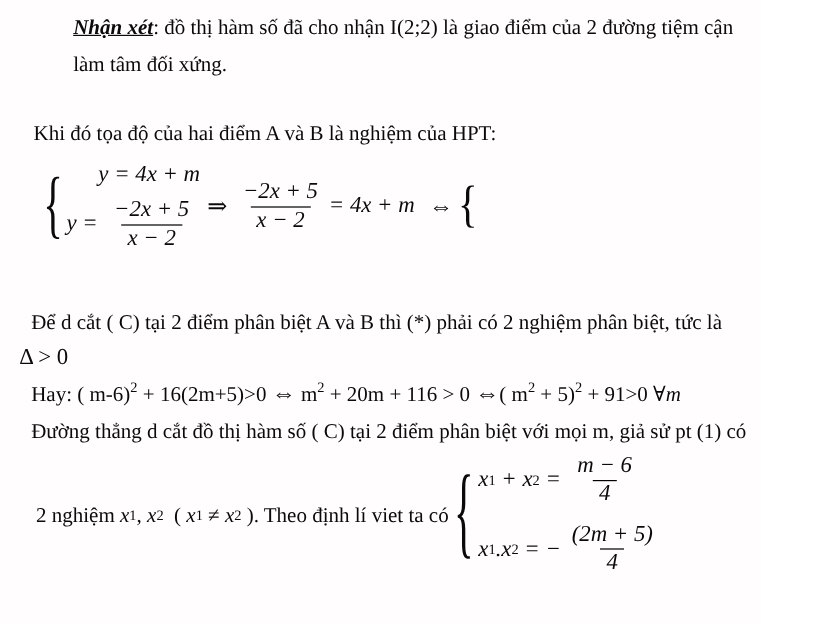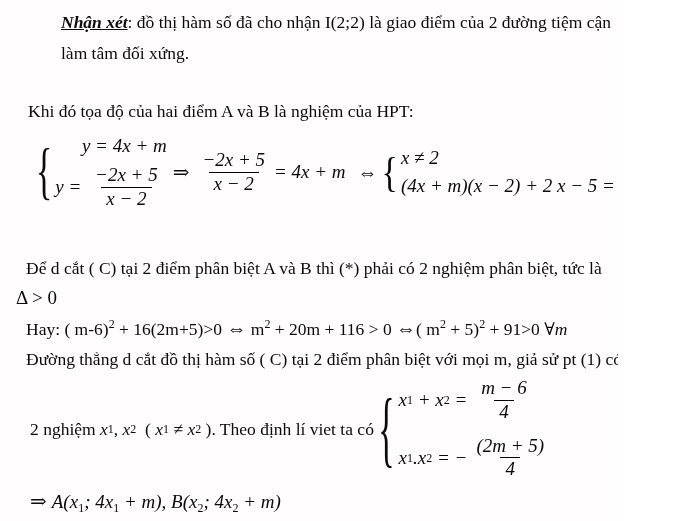--- a/index.html
+++ b/index.html
@@ -1,18 +1,18 @@
 <!DOCTYPE html>
 <html><head>
 <meta charset="utf-8">
 <style>
   html,body{margin:0;padding:0;background:#ffffff;}
   .page{
     position:relative;width:618px;height:521px;background:#fffdfd;color:#0a0a0a;
-    font-family:"Liberation Serif","DejaVu Serif",serif;font-size:17.5px;overflow:hidden;
+    font-family:"Liberation Serif","DejaVu Serif",serif;font-size:17.5px;overflow:hidden;padding-left:16px;
   }
   .line{position:absolute;white-space:pre;line-height:1.3;}
   .head{font-weight:bold;font-style:italic;text-decoration:underline;}
   .math{font-size:19px;}
   .mi{font-style:italic;}
   .flexrow{display:flex;align-items:center;}
   .sys{display:flex;flex-direction:column;align-items:flex-start;}
   .sysrow{display:flex;align-items:center;white-space:pre;}
   .frac{display:inline-flex;flex-direction:column;align-items:center;margin:0 4px;vertical-align:middle;}
   .frac .den{border-top:1.4px solid #000;}
@@ -51,24 +51,20 @@
       </div>
     </div>
     <span class="arrow" style="margin:0 4px 0 6px;">⇒</span>
     <span class="frac mi">
       <span class="num">−2x + 5</span>
       <span class="den">x − 2</span>
     </span>
     <span class="mi">= 4x + m</span>
     <span class="arrow" style="margin:0 4px 0 12px;">⇔</span>
     <span class="brace b2">{</span>
-    <div class="sys" style="gap:3px;margin-left:3px;">
-      <span class="mi sysrow">x ≠ 2</span>
-      <span class="mi sysrow">(4x + m)(x − 2) + 2 x − 5 = 0</span>
-    </div>
   </div>
 
 
   <div class="line" style="top:257px;left:26px;"><span>Để d cắt ( C) tại 2 điểm phân biệt A và B thì (*) phải có 2 nghiệm phân biệt, tức là</span></div>
 
   <div class="line math" style="top:286px;left:16px;"><span>Δ &gt; 0</span></div>
 
   <div class="line" style="top:315px;left:26px;"><span>Hay: ( m-6)</span><sup class="sp">2</sup><span> + 16(2m+5)&gt;0 </span><span class="arrow">⇔</span><span> m</span><sup class="sp">2</sup><span> + 20m + 116 &gt; 0 </span><span class="arrow">⇔</span><span>( m</span><sup class="sp">2</sup><span> + 5)</span><sup class="sp">2</sup><span> + 91&gt;0 </span><span class="mi">∀m</span></div>
 
   <div class="line" style="top:348px;left:26px;"><span>Đường thẳng d cắt đồ thị hàm số ( C) tại 2 điểm phân biệt với mọi m, giả sử pt (1) có</span></div>
@@ -87,15 +83,14 @@
       <div class="sysrow">
         <span class="mi">x</span><sub class="sb">1</sub><span class="mi">.</span><span class="mi">x</span><sub class="sb">2</sub><span class="mi"> = −</span>
         <span class="frac mi">
           <span class="num">(2m + 5)</span>
           <span class="den">4</span>
         </span>
       </div>
     </div>
   </div>
 
-  <div class="line math" style="top:488px;left:30px;"><span class="arrow">⇒ </span><span class="mi">A(x</span><sub class="sb">1</sub><span class="mi">; 4x</span><sub class="sb">1</sub><span class="mi"> + m), B(x</span><sub class="sb">2</sub><span class="mi">; 4x</span><sub class="sb">2</sub><span class="mi"> + m)</span></div>
 
 </div>
 
 </body></html>

